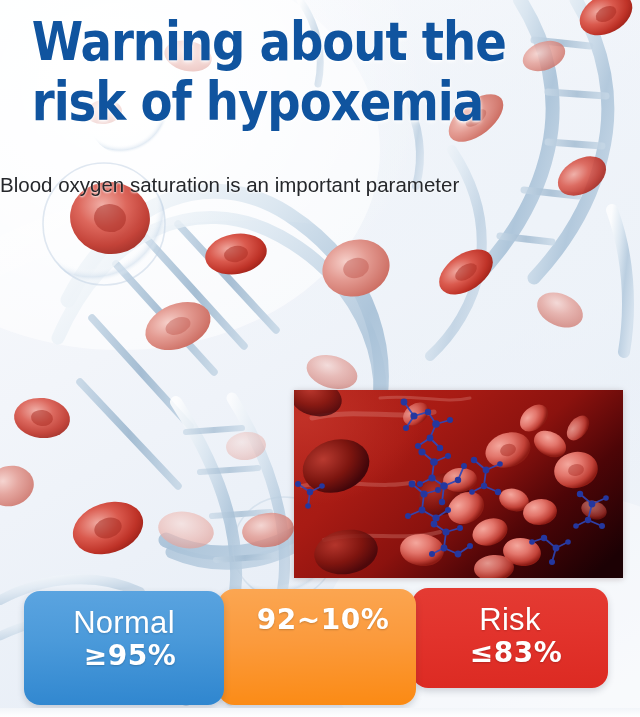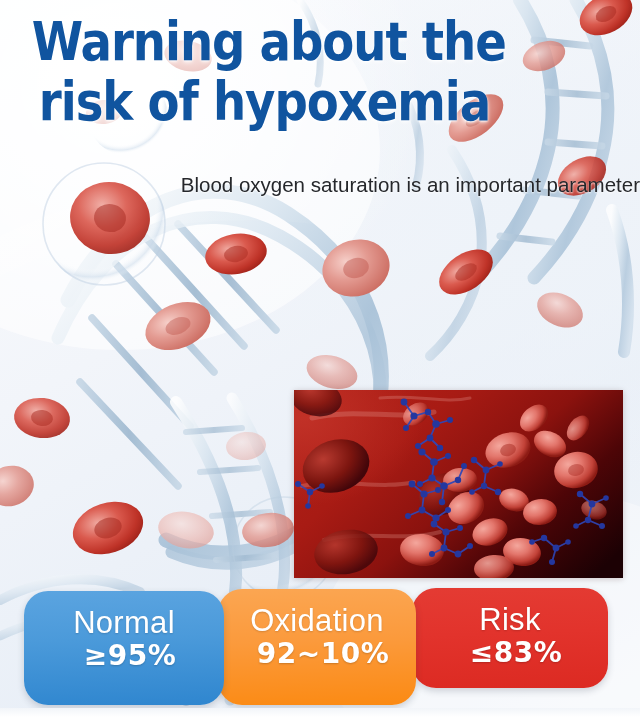--- a/index.html
+++ b/index.html
@@ -21,38 +21,38 @@
       linear-gradient(150deg, #fbfcfe 0%, #f2f5fa 38%, #e9eff7 68%, #f6f8fb 100%);
   }
 
   
   .bg-art { position:absolute; inset:0; overflow:hidden; }
   .bg-art svg { position:absolute; inset:0; width:640px; height:717px; display:block; }
 
   
   .title-wrap {
     position:absolute; left:0; top:12px; width:529px;
-    text-align:center; z-index:7;
+    text-align:left; z-index:7;
   }
   .title-line {
     display:block;
     font-family:"DejaVu Sans", sans-serif;
     font-weight:700;
     font-size:53px;
     line-height:60px;
     letter-spacing:-1.2px;
     color:#10549f;
     transform:scaleX(0.88);
     text-shadow:0 1px 2px rgba(255,255,255,0.9), 0 2px 5px rgba(255,255,255,0.65);
     white-space:nowrap;
   }
 
   .subtitle-wrap {
     position:absolute; left:0; top:172px; width:640px;
-    text-align:right; z-index:7;
+    text-align:left; z-index:7;
   }
   .subtitle-line {
     display:block;
     font-family:"Liberation Sans", sans-serif;
     font-weight:400;
     font-size:20.5px;
     line-height:26px;
     color:#25272b;
     text-shadow:0 1px 2px rgba(255,255,255,0.95);
     white-space:nowrap;
@@ -68,21 +68,21 @@
     box-shadow:0 1px 6px rgba(60,20,20,0.22);
     background:#2a0406;
   }
   .inset-photo svg { display:block; width:329px; height:188px; }
 
   
   .banner { position:absolute; left:0; top:586px; width:640px; height:124px; z-index:8; }
 
   .cat-box {
     position:absolute;
-    border-radius:24px;
+    border-radius:16px;
     color:#ffffff;
     text-align:center;
     box-shadow:0 3px 7px rgba(40,50,70,0.20);
   }
   .cat-box .cat-label {
     display:block;
     font-family:"Liberation Sans", sans-serif;
     font-weight:400;
     font-size:31px;
     line-height:34px;
@@ -525,21 +525,20 @@
   </div>
 
   <div class="banner">
 
     <div id="box-normal" class="cat-box">
       <span class="cat-label">Normal</span>
       <span class="cat-value">≥95%</span>
     </div>
 
     <div id="box-oxidation" class="cat-box">
-      <span class="cat-label">Oxidation</span>
       <span class="cat-value">92~10%</span>
     </div>
 
     <div id="box-risk" class="cat-box">
       <span class="cat-label">Risk</span>
       <span class="cat-value">≤83%</span>
     </div>
 
   </div>
 

